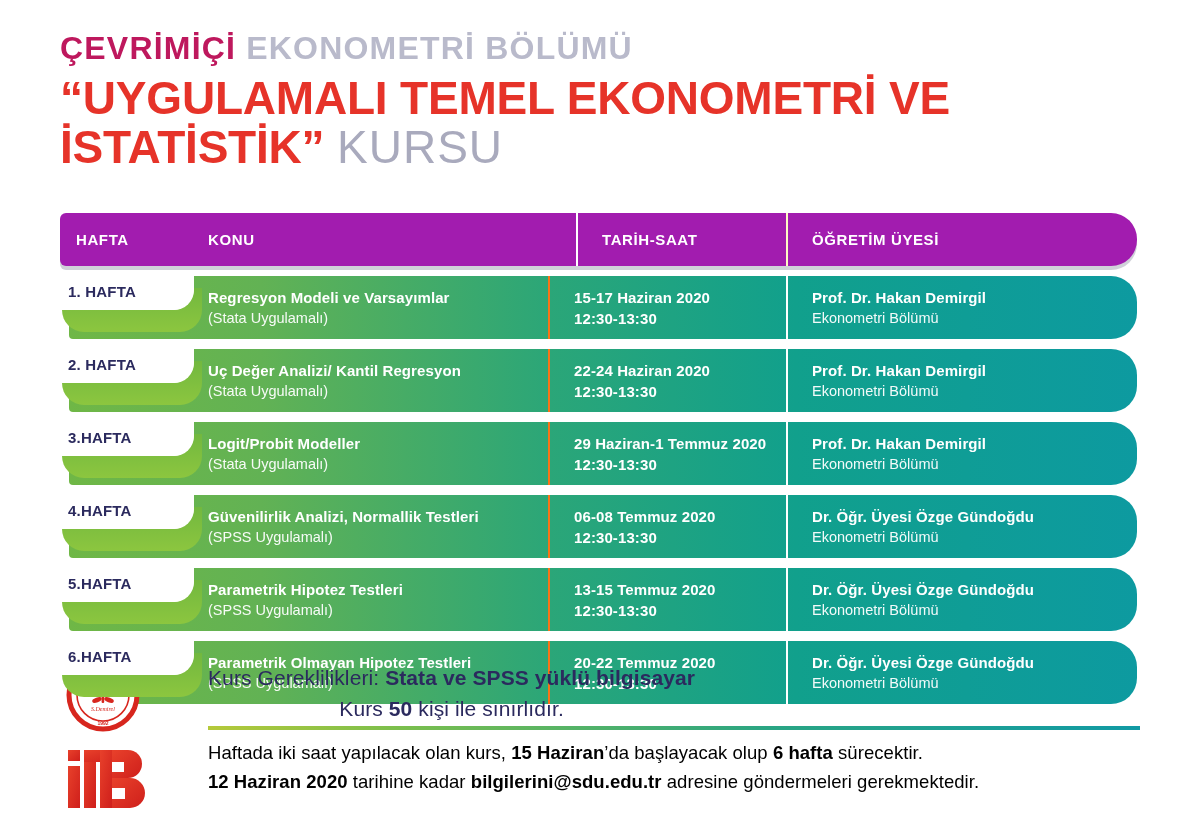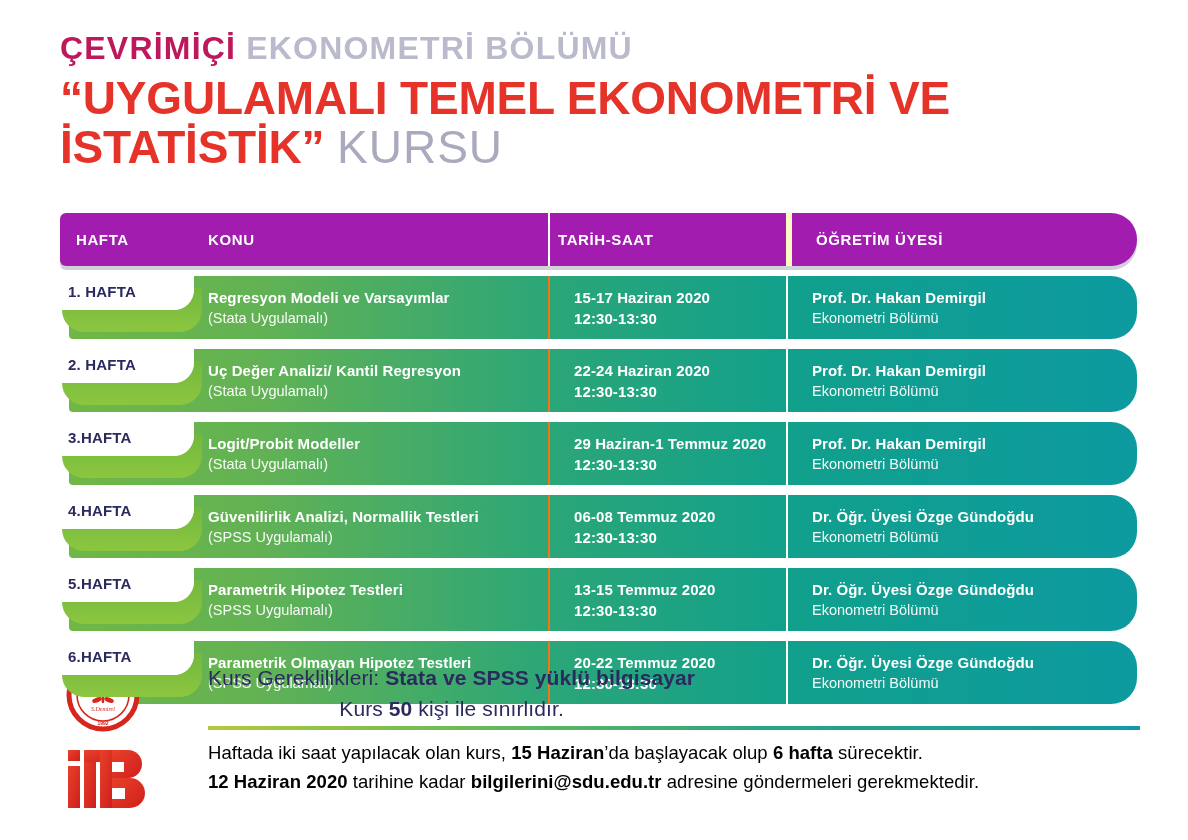--- a/index.html
+++ b/index.html
@@ -36,22 +36,22 @@
     border-radius:6px 26px 26px 6px;
     box-shadow:0 4px 0 0 rgba(150,152,170,0.45);
   }
   .thead .hcell{
     position:absolute;top:0;height:53px;
     display:flex;align-items:center;
     color:#ffffff;font-size:15px;font-weight:bold;letter-spacing:0.6px;
   }
   .hcell-hafta{left:16px;}
   .hcell-konu{left:148px;}
-  .hcell-tarih{left:488px;padding-left:8px;border-left:2px solid #ffffff;}
-  .hcell-ogretim{left:726px;padding-left:24px;border-left:6px solid #fef9c3;}
+  .hcell-tarih{left:516px;padding-left:24px;border-left:2px solid #ffffff;}
+  .hcell-ogretim{left:726px;padding-left:24px;border-left:2px solid #fef9c3;}
 
   .rowwrap{position:relative;height:63px;margin-top:10px;}
   .rowbar{
     position:absolute;left:9px;top:0;right:0;height:63px;
     border-radius:4px 26px 26px 4px;
     background:linear-gradient(to right,#6fb746 0%,#62b254 18%,#2ba678 45%,#11a08c 68%,#0d9aa0 100%);
   }
   .rowwrap .cell{
     position:absolute;top:0;height:63px;
     display:flex;flex-direction:column;justify-content:center;

